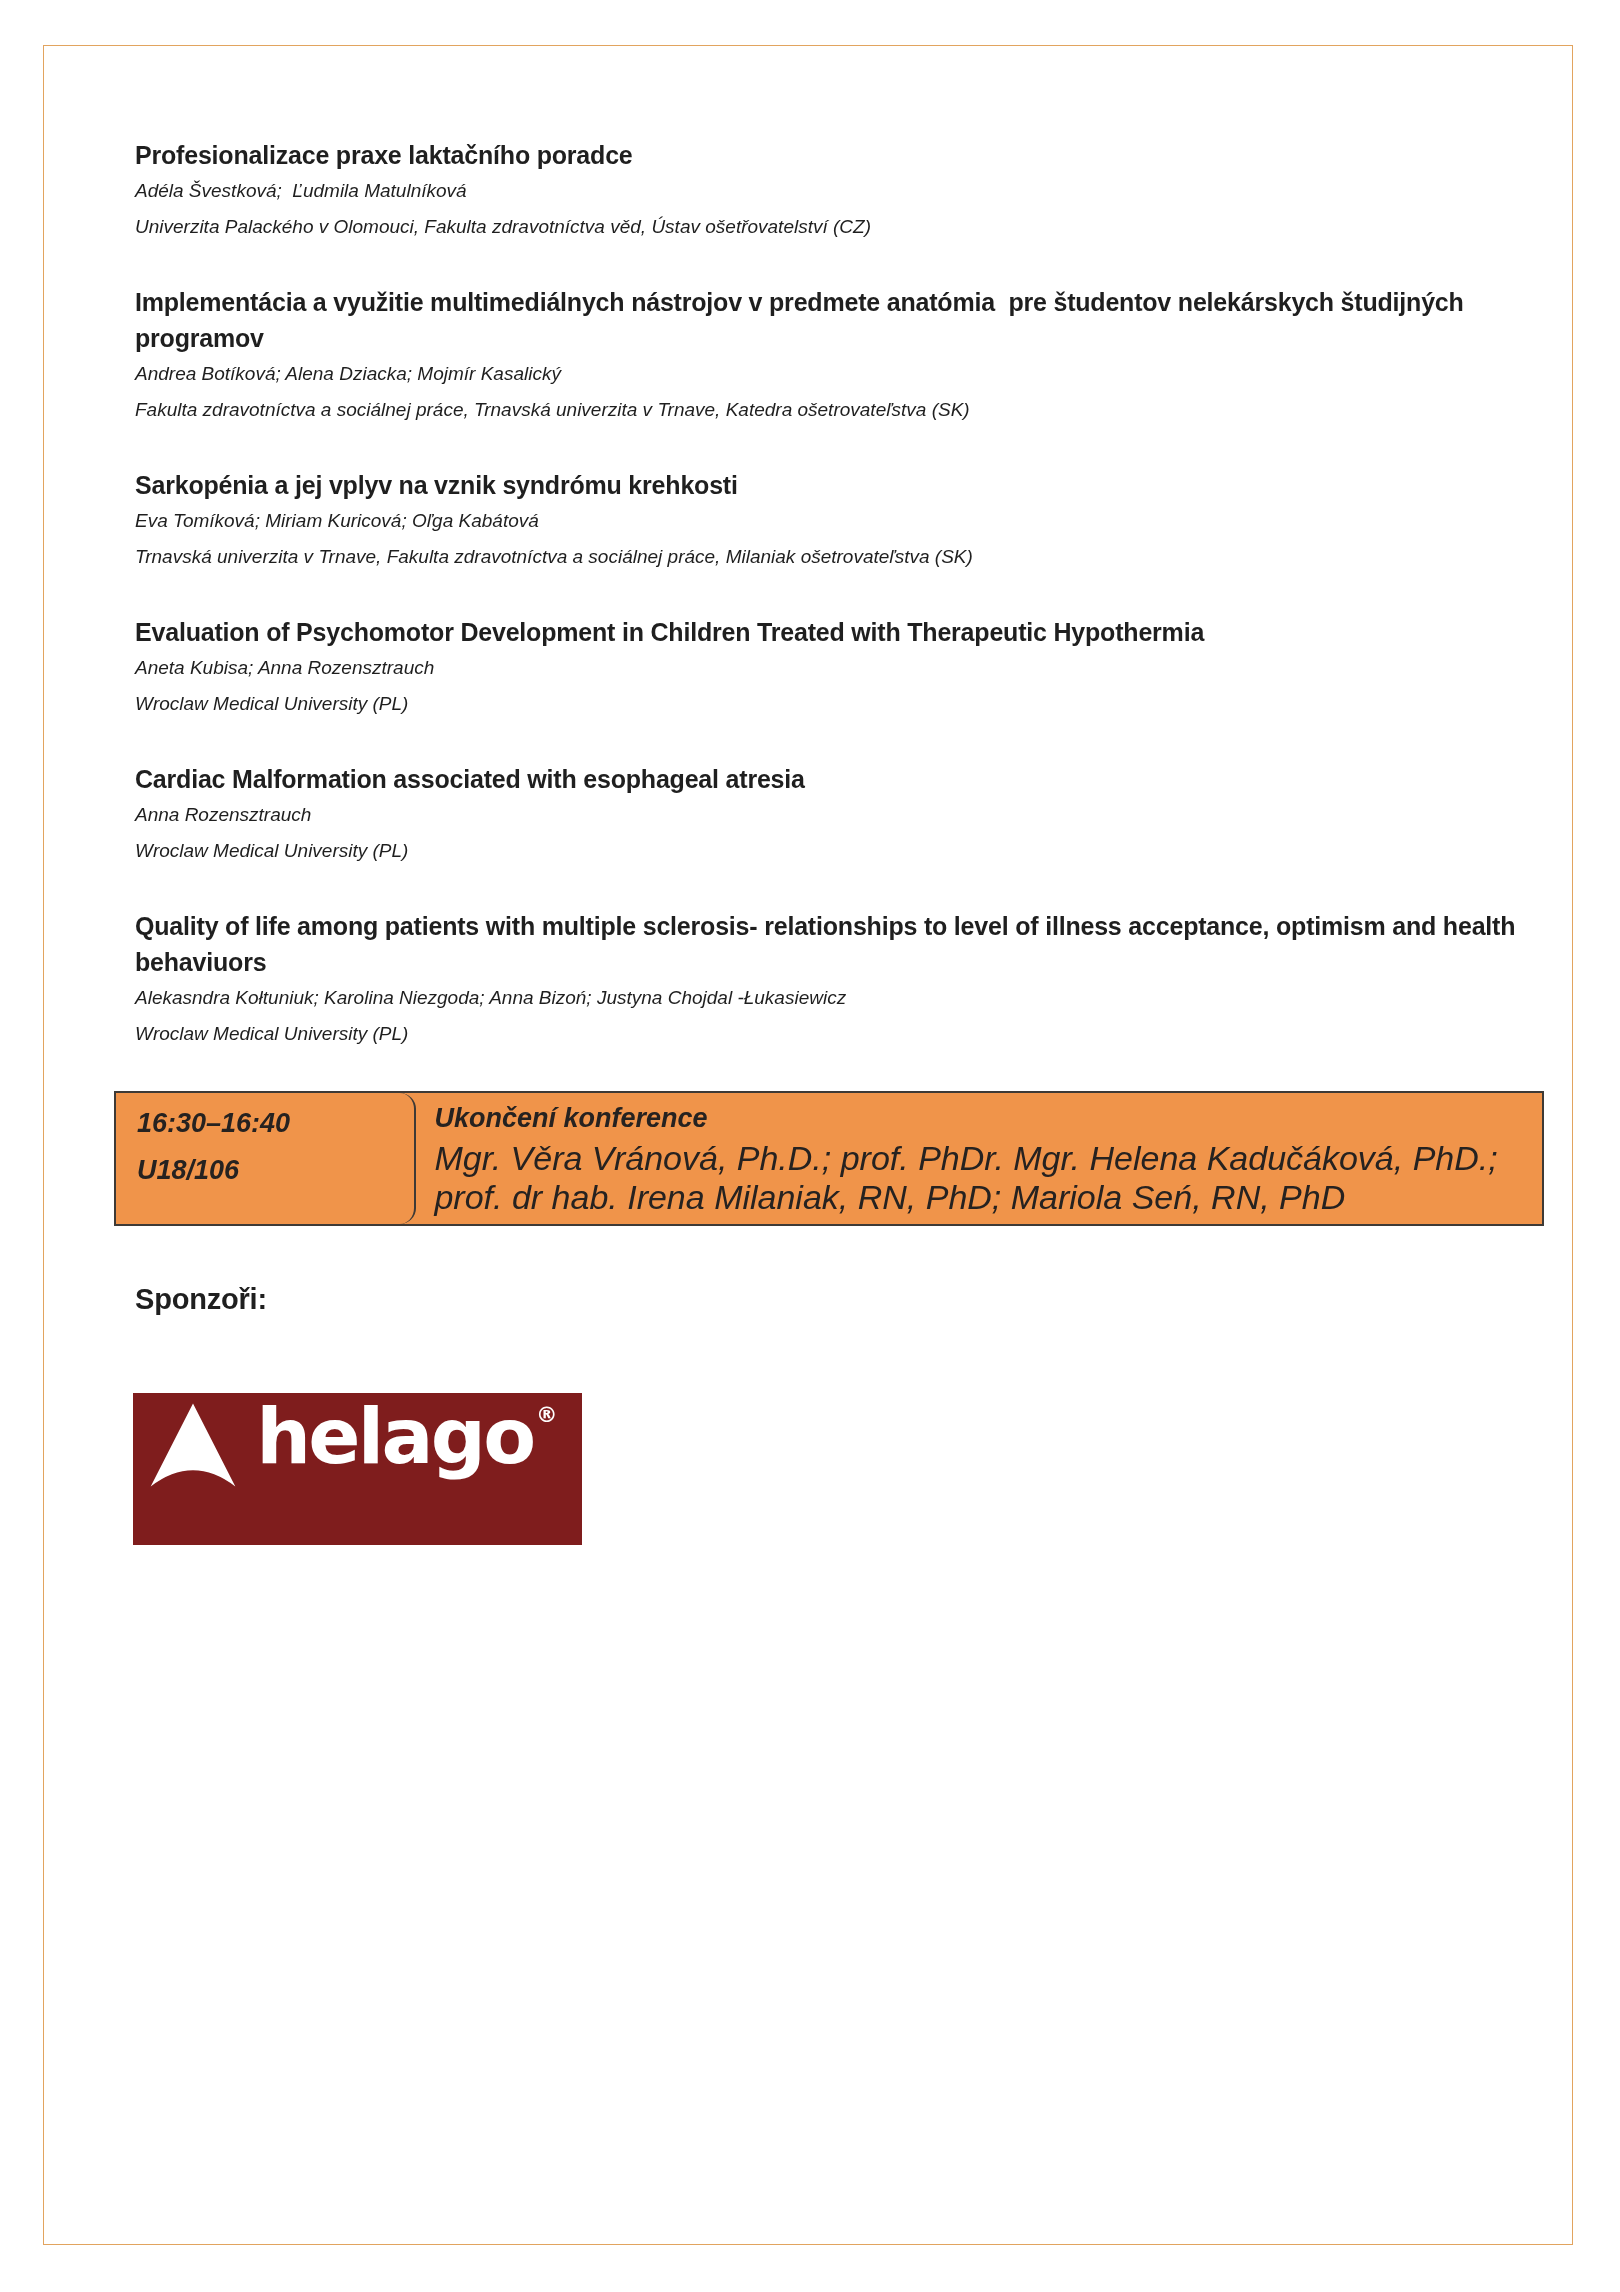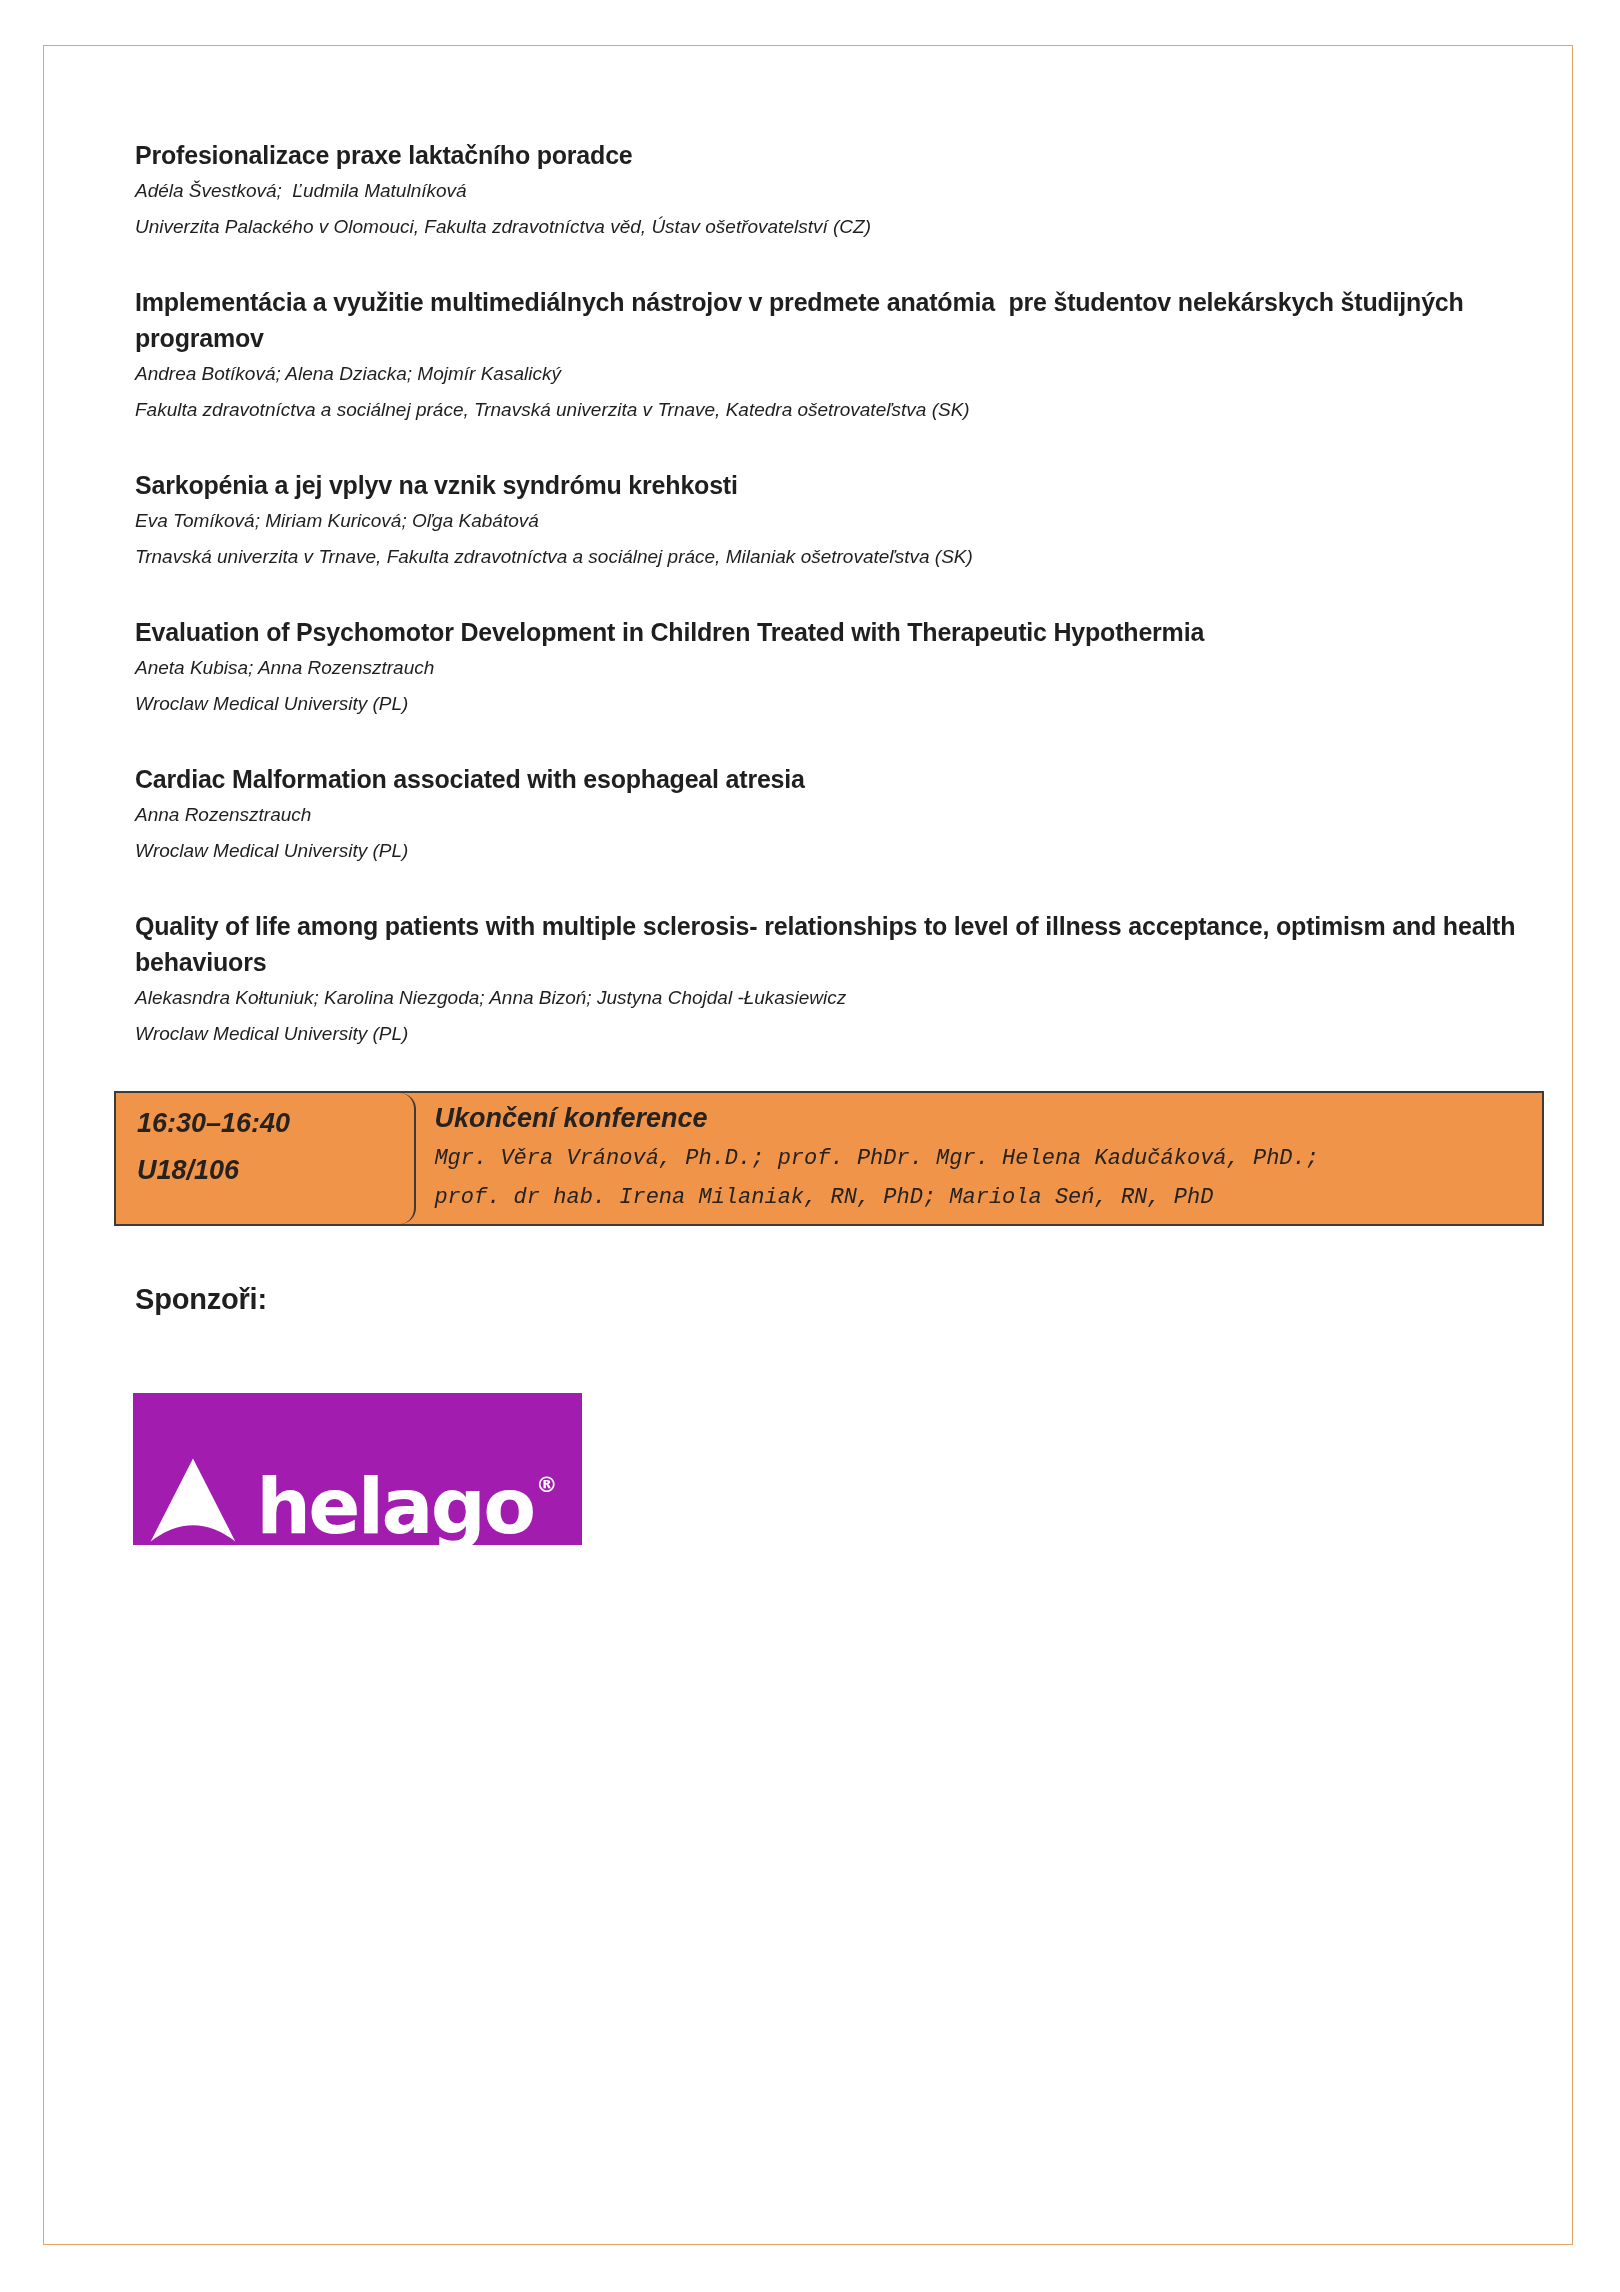--- a/index.html
+++ b/index.html
@@ -67,38 +67,37 @@
     flex: 1;
     padding: 4.5px 18px 7.2px 18px;
     font-style: italic;
   }
   .closing-title {
     font-weight: bold;
     font-size: 27px;
     line-height: 41px;
   }
   .closing-names {
-    font-size: 22px;
+    font-size: 34px;
     line-height: 39px;
-    font-family: Liberation Mono, monospace;
   }
   .sponsors-heading {
     margin: 57px 0 0 0;
     font-size: 29px;
     font-weight: bold;
     letter-spacing: -0.2px;
   }
   .logo-box {
     margin-top: 77px;
     margin-left: -1.8px;
     width: 449px;
     height: 152px;
-    background: #a21caf;
+    background: #7f1d1d;
     display: flex;
-    align-items: flex-end;
+    align-items: flex-start;
     padding-left: 15px;
     box-sizing: border-box;
   }
   .logo-mark { width: 90px; height: 90px; margin-top: 7.2px; flex: 0 0 auto; }
   .logo-text {
     font-family: "DejaVu Sans", sans-serif;
     font-weight: bold;
     color: #ffffff;
     font-size: 77px;
     letter-spacing: -2.7px;

